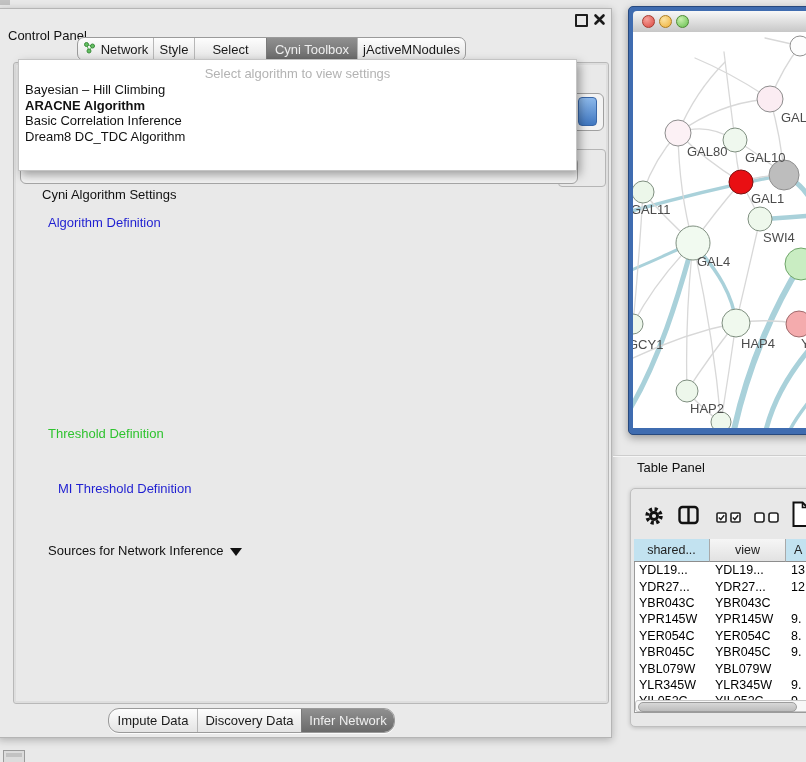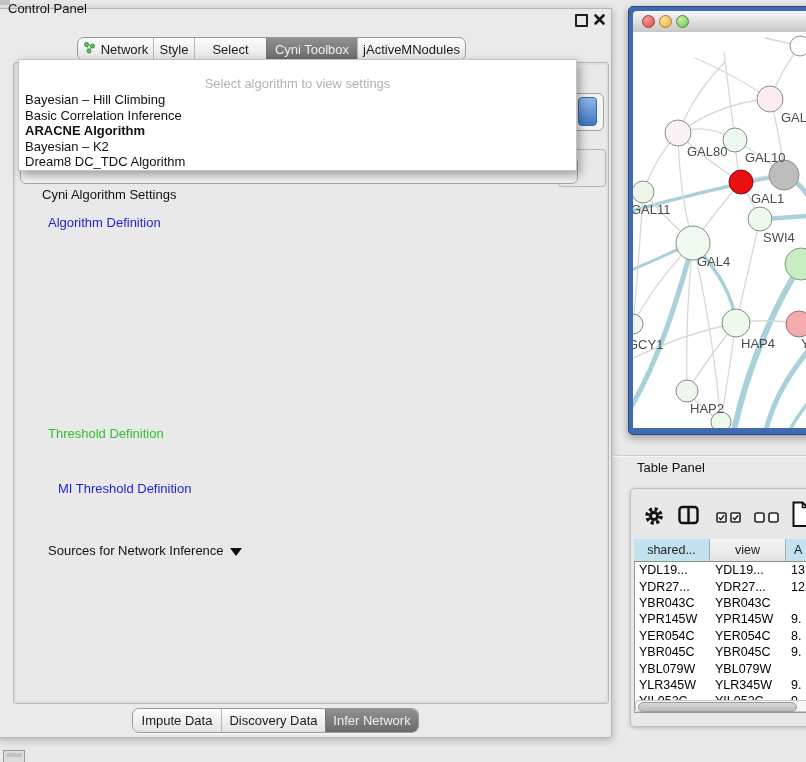--- a/index.html
+++ b/index.html
@@ -6,21 +6,21 @@
   body{
     position:relative;width:806px;height:762px;overflow:hidden;
     background:#e9e9e9;
     font-family:"Liberation Sans",sans-serif;
     -webkit-font-smoothing:antialiased;
   }
   .abs{position:absolute;}
   
   .cp-window{left:-2px;top:8px;width:612px;height:728px;background:#eaeaea;
     border:1px solid #b5b5b5;box-shadow:0 2px 8px rgba(0,0,0,.25);}
-  .cp-title{left:8px;top:1px;font-size:13px;color:#111;}
+  .cp-title{left:8px;top:28px;font-size:13px;color:#111;}
   .float-btn{left:575px;top:14px;width:9px;height:9px;border:2px solid #1e1e1e;border-radius:1px;}
   .close-btn{left:593px;top:12px;width:13px;height:13px;}
   
   .tabbar{display:flex;height:22px;border:1px solid #9a9a9a;border-radius:7px;overflow:hidden;
     background:linear-gradient(#fdfdfd,#e4e4e4);box-shadow:0 1px 0 rgba(255,255,255,.8);}
   .tabseg{display:flex;align-items:center;justify-content:center;font-size:13px;color:#1a1a1a;
     border-left:1px solid #b7b7b7;box-sizing:border-box;gap:5px;white-space:nowrap;}
   .tabseg:first-child{border-left:none;}
   .tabseg.sel{background:linear-gradient(#909090,#6a6a6a);color:#efefef;border-left-color:#7a7a7a;}
   
@@ -29,21 +29,21 @@
   
   .frag{z-index:2;}
   .frag-combo-right{left:556px;top:93px;width:46px;height:36px;border:1px solid #a0a0a0;border-radius:6px;background:#f3f3f3;}
   .frag-blue-spin{left:578px;top:97px;width:17px;height:27px;border-radius:4px;
     background:linear-gradient(#8cb8ea,#4077c0);border:1px solid #3967a8;}
   .frag-gbox{left:558px;top:149px;width:46px;height:36px;border:1px solid #b5b5b5;border-radius:4px;}
   .frag-combo-bottom{left:20px;top:157px;width:556px;height:25px;border:1px solid #a6a6a6;border-radius:6px;background:#f2f2f2;}
   
   .dd-overlay{left:18px;top:59px;width:559px;height:112px;background:#fff;border:1px solid #c4c4c4;
     box-shadow:3px 4px 9px rgba(0,0,0,.35);z-index:10;box-sizing:border-box;}
-  .dd-hint{height:16px;padding-top:16px;text-align:center;color:#b3b3b3;font-size:13px;}
+  .dd-hint{height:16px;padding-top:6px;text-align:center;color:#b3b3b3;font-size:13px;}
   .dd-opt{height:15.6px;line-height:15.6px;padding-left:6px;font-size:13px;color:#111;}
   .dd-opt.hl{font-weight:bold;}
   
   .gbox{border:1px solid #b2b2b2;border-radius:4px;}
   .gtitle{position:absolute;background:#e9e9e9;padding:0 4px;font-size:13px;color:#111;white-space:nowrap;z-index:3;}
   .gtitle.blue{color:#1f1fd1;}
   .gtitle.green{color:#2fc32f;}
   .lbl{position:absolute;font-size:13px;color:#000;white-space:nowrap;}
   .lbl.b{font-weight:bold;}
   .lbl.dis{color:#9e9e9e;font-weight:bold;}
@@ -151,23 +151,22 @@
 <div class="abs content-panel"></div>
 
 <div class="abs frag frag-combo-right"></div>
 <div class="abs frag frag-blue-spin"></div>
 <div class="abs frag frag-gbox"></div>
 <div class="abs frag frag-combo-bottom"></div>
 
 <div class="abs dd-overlay">
   <div class="dd-hint">Select algorithm to view settings</div>
   <div class="dd-opt">Bayesian – Hill Climbing</div>
+  <div class="dd-opt hl">ARACNE Algorithm</div>
   <div class="dd-opt">Basic Correlation Inference</div>
-  <div class="dd-opt hl">ARACNE Algorithm</div>
-  <div class="dd-opt">Bayesian – K2</div>
   <div class="dd-opt">Dream8 DC_TDC Algorithm</div>
 </div>
 
 <div class="abs gbox" style="left:26px;top:193px;width:560px;height:465px;"></div>
 <div class="gtitle" style="left:38px;top:187px;">Cyni Algorithm Settings</div>
 
 <div class="abs sb-track" style="left:591px;top:194px;width:13px;height:463px;"></div>
 <div class="abs sb-thumb v" style="left:593px;top:198px;width:9px;height:134px;"></div>
 
 <div class="abs gbox" style="left:34px;top:222px;width:542px;height:168px;"></div>
@@ -237,21 +236,21 @@
   <div class="li">BetweennessCentrality</div>
   <div class="li">gal4RGexp</div>
 </div>
 <div class="abs sb-thumb v" style="left:544px;top:588px;width:10px;height:58px;"></div>
 
 <div class="abs sb-track" style="left:20px;top:657px;width:568px;height:13px;"></div>
 <div class="abs sb-thumb h" style="left:24px;top:659px;width:472px;height:9px;"></div>
 
 <button class="apply-btn">Apply</button>
 
-<div class="abs tabbar" style="left:132px;top:708px;height:23px;">
+<div class="abs tabbar" style="left:108px;top:708px;height:23px;border-radius:11px;">
   <div class="tabseg" style="width:88px;">
     <span>Impute Data</span>
   </div>
   <div class="tabseg" style="width:104px;">
     <span>Discovery Data</span>
   </div>
   <div class="tabseg sel" style="width:93px;">
     <span>Infer Network</span>
   </div>
 </div>

